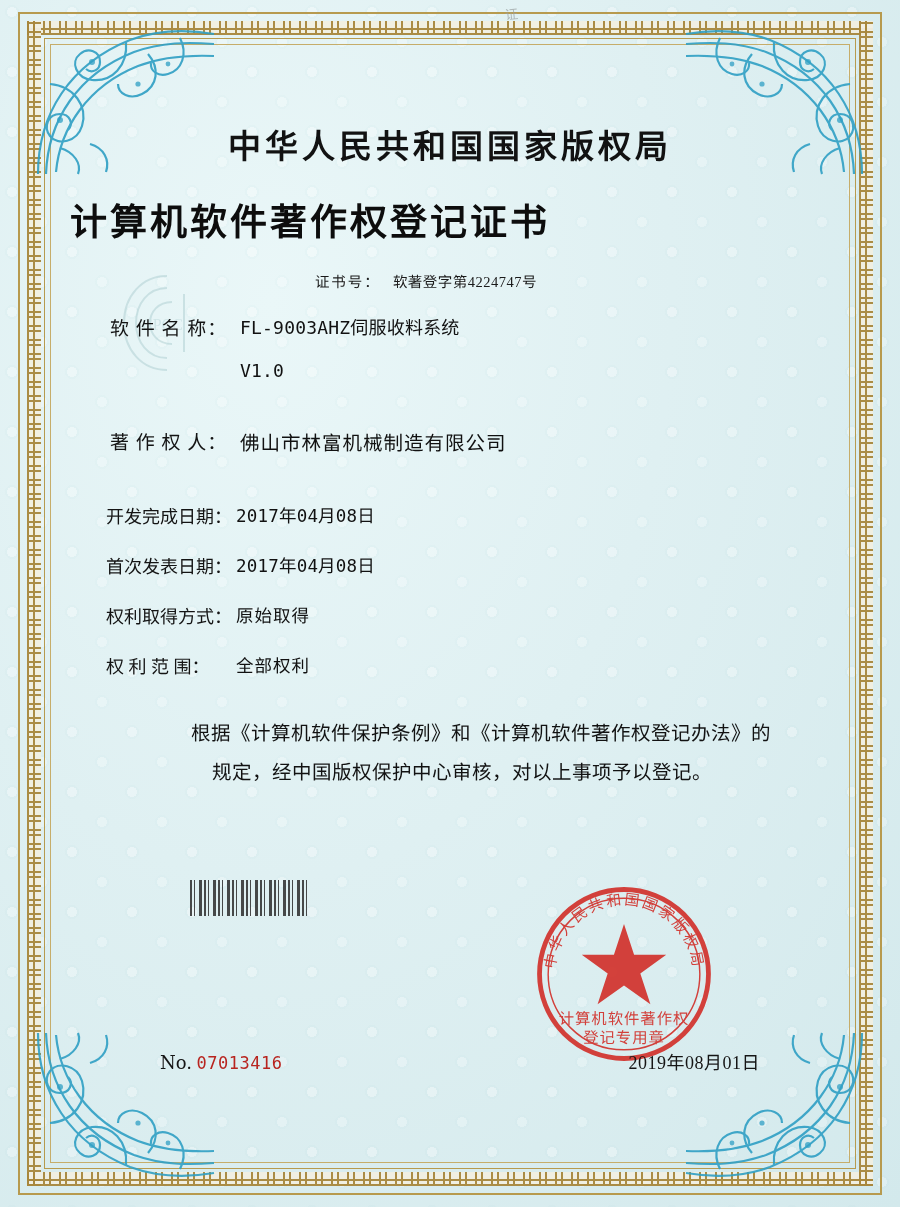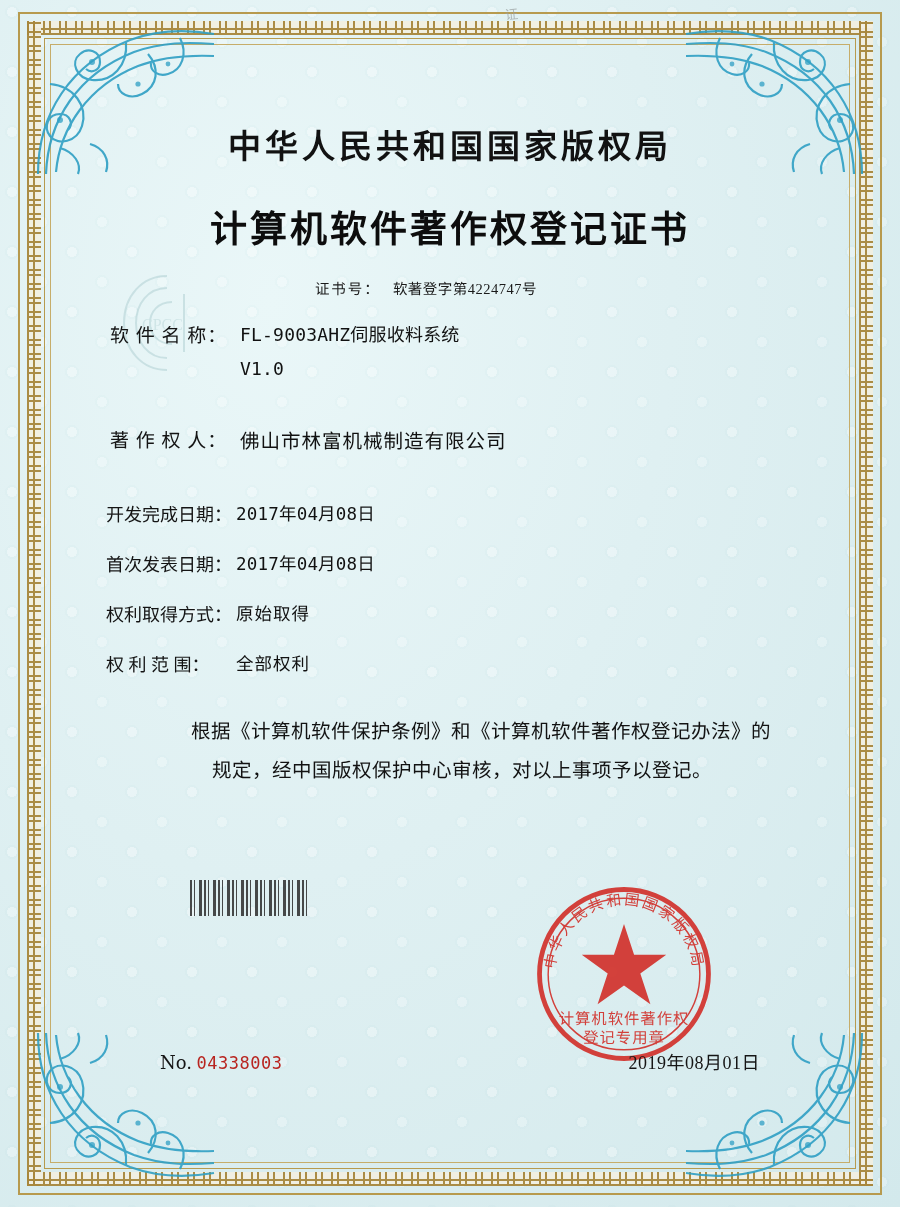--- a/index.html
+++ b/index.html
@@ -108,25 +108,24 @@
 
   .issuer {
     text-align: center;
     font-size: 33px;
     letter-spacing: 4px;
     color: #121212;
     font-weight: 700;
     font-family: "DejaVu Serif", "Liberation Serif", serif;
   }
   .main-title {
-    text-align: center;
     font-size: 37px;
     letter-spacing: 3px;
     font-weight: 700;
-    margin-top: 31px;
+    margin-top: 24px;
     color: #0d0d0d;
     font-family: "DejaVu Serif", "Liberation Serif", serif;
   }
 
   .cert-no-row {
     margin-top: 24px;
     text-align: center;
     padding-right: 48px;
     font-size: 14.5px;
     color: #1a1a1a;
@@ -158,21 +157,21 @@
     font-family: "DejaVu Sans Mono", "Liberation Mono", monospace;
     font-size: 18px;
     letter-spacing: 0.2px;
     color: #111;
   }
   .field-value.cjk {
     font-family: Liberation Sans, sans-serif;
     font-size: 19.5px;
     letter-spacing: 1px;
   }
-  .field-value .second-line { display: block; margin-top: 12px; }
+  .field-value .second-line { display: block; margin-top: 21px; }
 
   .spacer-lg { height: 20px; }
 
   .field-row.small { font-size: 18px; margin-bottom: 24px; }
   .field-row.small .field-label { width: 166px; flex: 0 0 166px; padding-left: 36px; }
   .field-row.small .field-value { font-size: 17.5px; }
 
   .statement {
     margin-top: 36px;
     padding: 0 22px 0 46px;
@@ -441,18 +440,18 @@
       </text>
 
       <text x="100" y="152" text-anchor="middle" font-family="Liberation Serif, serif" font-size="16" fill="#d2322c" letter-spacing="1">计算机软件著作权</text>
       <text x="100" y="172" text-anchor="middle" font-family="Liberation Serif, serif" font-size="16" fill="#d2322c" letter-spacing="1">登记专用章</text>
     </svg>
   </div>
 
   <div class="footer">
     <div>
       <span class="no-label">No.</span>
-      <span class="no-value">04338003</span>
+      <span class="no-value">07013416</span>
     </div>
     <div class="issue-date">2019年08月01日</div>
   </div>
 
 </div>
 
 </body></html>

